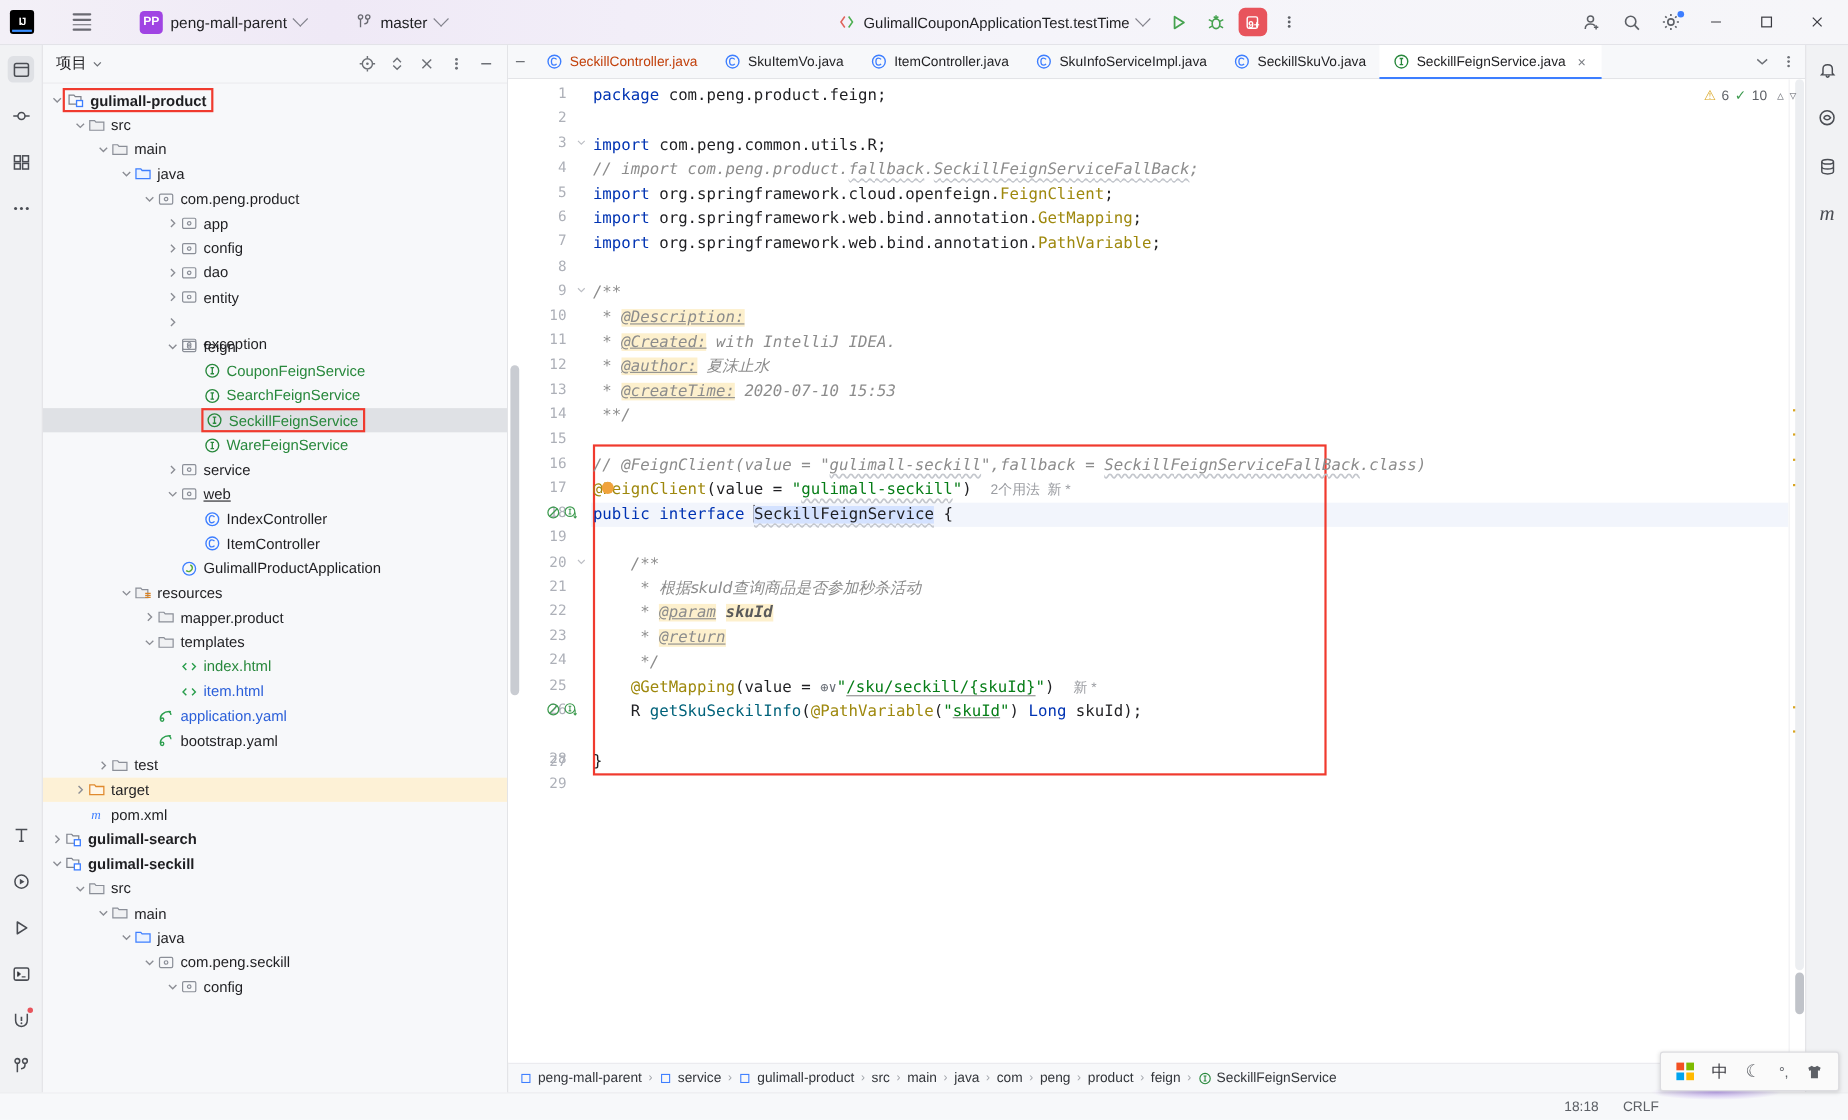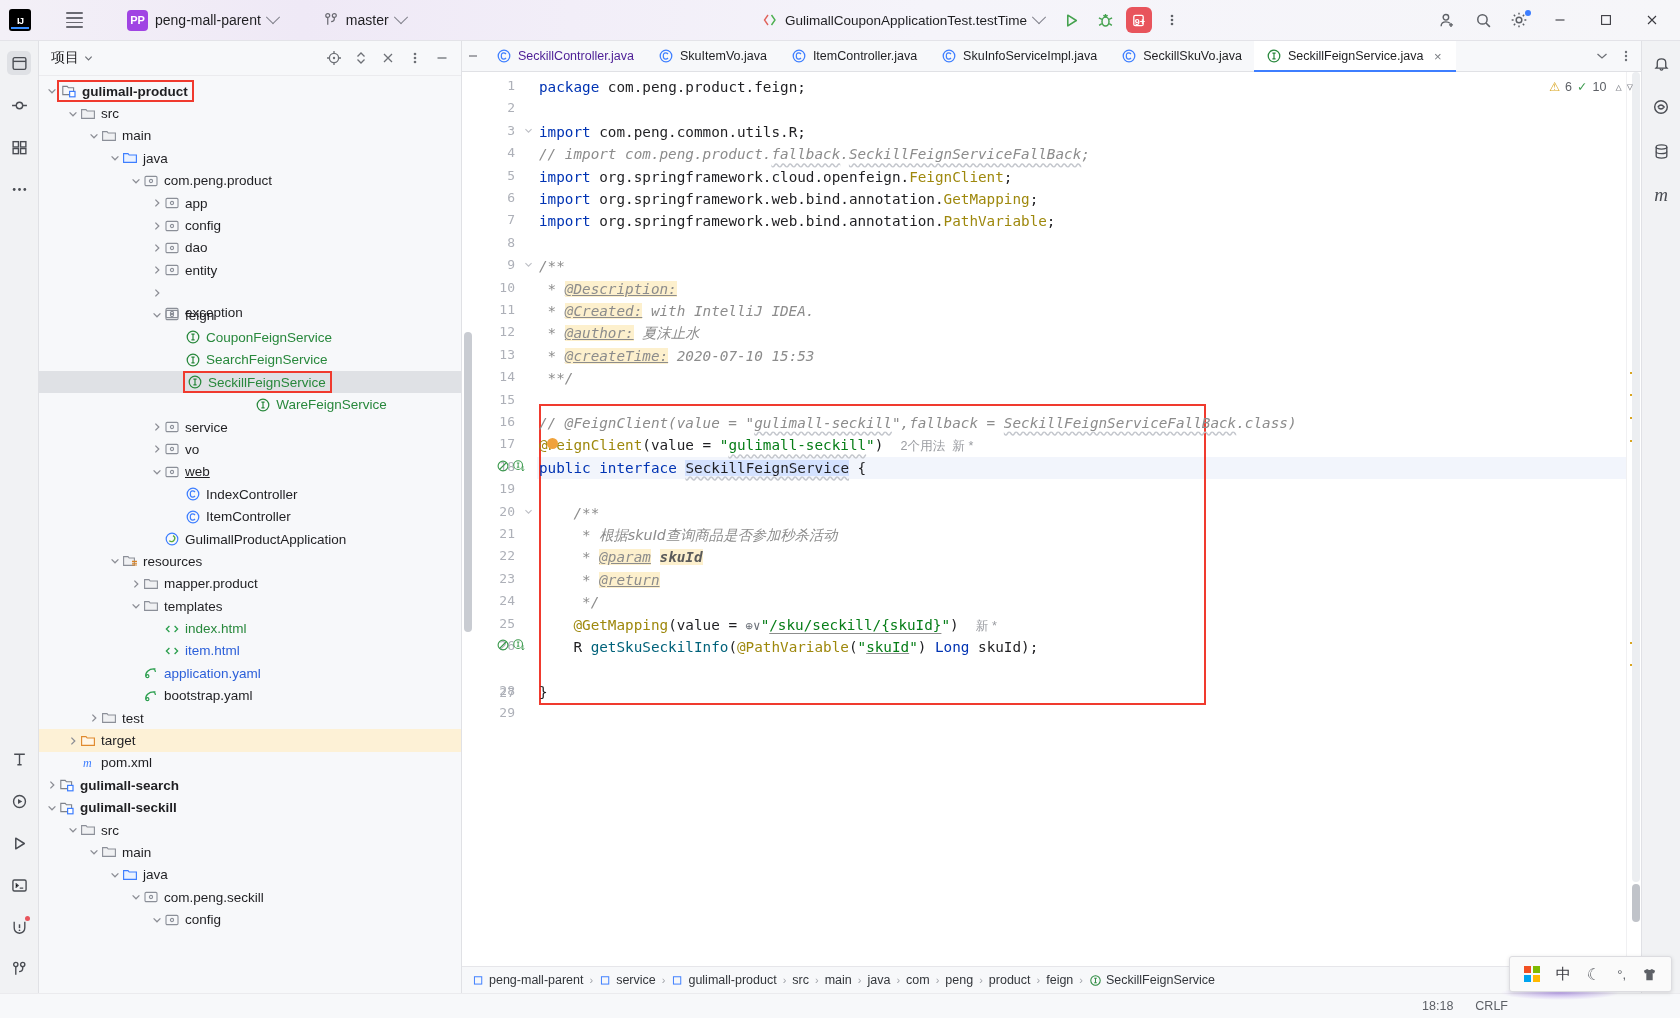--- a/index.html
+++ b/index.html
@@ -574,21 +574,21 @@
             <span class="hl-red" style="display: flex; align-items: center; padding: 1px 4px 1px 2px;">
               <span class="ticon">
                 <svg width="16" height="16" viewBox="0 0 16 16">
                   <circle cx="8" cy="8" r="5.8" fill="none" stroke="#28883c" stroke-width="1.25"></circle>
                   <path d="M6.4 5.2 H9.6 M8 5.2 V10.8 M6.4 10.8 H9.6" stroke="#28883c" stroke-width="1.2"></path>
                 </svg>
               </span>
               <span class="tlabel green">SeckillFeignService</span>
             </span>
           </div>
-          <div class="trow" style="padding-left: 132px; justify-content: center;">
+          <div class="trow" style="padding-left: 132px;">
             <span class="tarrow none"></span>
             <span style="display: flex; align-items: center;">
               <span class="ticon">
                 <svg width="16" height="16" viewBox="0 0 16 16">
                   <circle cx="8" cy="8" r="5.8" fill="none" stroke="#28883c" stroke-width="1.25"></circle>
                   <path d="M6.4 5.2 H9.6 M8 5.2 V10.8 M6.4 10.8 H9.6" stroke="#28883c" stroke-width="1.2"></path>
                 </svg>
               </span>
               <span class="tlabel green">WareFeignService</span>
             </span>
@@ -605,46 +605,30 @@
                   <rect x="2" y="3.4" width="12" height="9.2" rx="1.2" fill="none" stroke="#8b8f98" stroke-width="1.1"></rect>
                   <circle cx="8" cy="8" r="1.6" fill="none" stroke="#8b8f98" stroke-width="1.1"></circle>
                 </svg>
               </span>
               <span class="tlabel">service</span>
             </span>
           </div>
           <div class="trow" style="padding-left: 111px;">
             <span class="tarrow">
               <svg width="10" height="10" viewBox="0 0 10 10">
-                <path d="M3.4 1.6 L6.8 5 L3.4 8.4" fill="none" stroke="#8b8d94" stroke-width="1.25"></path>
-              </svg>
-            </span>
-            <span style="display: flex; align-items: center;">
+                <path d="M1.6 3.4 L5 6.8 L8.4 3.4" fill="none" stroke="#8b8d94" stroke-width="1.25"></path>
+              </svg>
+            </span>
+            <span style="display: flex; align-items: center; text-decoration: underline;">
               <span class="ticon">
                 <svg width="16" height="16" viewBox="0 0 16 16">
                   <rect x="2" y="3.4" width="12" height="9.2" rx="1.2" fill="none" stroke="#8b8f98" stroke-width="1.1"></rect>
                   <circle cx="8" cy="8" r="1.6" fill="none" stroke="#8b8f98" stroke-width="1.1"></circle>
                 </svg>
               </span>
-              <span class="tlabel">vo</span>
-            </span>
-          </div>
-          <div class="trow" style="padding-left: 111px;">
-            <span class="tarrow">
-              <svg width="10" height="10" viewBox="0 0 10 10">
-                <path d="M1.6 3.4 L5 6.8 L8.4 3.4" fill="none" stroke="#8b8d94" stroke-width="1.25"></path>
-              </svg>
-            </span>
-            <span style="display: flex; align-items: center; text-decoration: underline;">
-              <span class="ticon">
-                <svg width="16" height="16" viewBox="0 0 16 16">
-                  <rect x="2" y="3.4" width="12" height="9.2" rx="1.2" fill="none" stroke="#8b8f98" stroke-width="1.1"></rect>
-                  <circle cx="8" cy="8" r="1.6" fill="none" stroke="#8b8f98" stroke-width="1.1"></circle>
-                </svg>
-              </span>
               <span class="tlabel">web</span>
             </span>
           </div>
           <div class="trow" style="padding-left: 132px;">
             <span class="tarrow none"></span>
             <span style="display: flex; align-items: center;">
               <span class="ticon">
                 <svg width="16" height="16" viewBox="0 0 16 16">
                   <circle cx="8" cy="8" r="5.8" fill="none" stroke="#3d7eff" stroke-width="1.25"></circle>
                   <path d="M10 6 Q9 4.8 7.6 4.8 Q5.3 4.8 5.3 8 Q5.3 11.2 7.6 11.2 Q9 11.2 10 10" fill="none" stroke="#3d7eff" stroke-width="1.2"></path>
@@ -718,21 +702,21 @@
               <span class="ticon">
                 <svg width="16" height="16" viewBox="0 0 16 16">
                   <path d="M1.6 3.6 H6 L7.2 5 H14.4 V12.4 H1.6 Z" fill="#f0f1f3" stroke="#8b8f98" stroke-width="1.1"></path>
                 </svg>
               </span>
               <span class="tlabel">templates</span>
             </span>
           </div>
           <div class="trow" style="padding-left: 111px;">
             <span class="tarrow none"></span>
-            <span style="display: flex; align-items: center;">
+            <span style="display: flex; align-items: flex-start;">
               <span class="ticon">
                 <svg width="16" height="16" viewBox="0 0 16 16">
                   <path d="M5.4 5 L2.4 8 L5.4 11 M10.6 5 L13.6 8 L10.6 11" fill="none" stroke="#2a9e4d" stroke-width="1.3"></path>
                 </svg>
               </span>
               <span class="tlabel green">index.html</span>
             </span>
           </div>
           <div class="trow" style="padding-left: 111px;">
             <span class="tarrow none"></span>
@@ -932,21 +916,21 @@
             </svg>
         </div>
         <div id="tabs" style="display:flex;align-items:stretch;">
             <div class="tab">
               <span style="display: flex;">
                 <svg width="16" height="16" viewBox="0 0 16 16">
                   <circle cx="8" cy="8" r="5.8" fill="none" stroke="#3d7eff" stroke-width="1.25"></circle>
                   <path d="M10 6 Q9 4.8 7.6 4.8 Q5.3 4.8 5.3 8 Q5.3 11.2 7.6 11.2 Q9 11.2 10 10" fill="none" stroke="#3d7eff" stroke-width="1.2"></path>
                 </svg>
               </span>
-              <span style="color: #4c1d95;">SeckillController.java</span>
+              <span style="color: #c2410c;">SeckillController.java</span>
             </div>
             <div class="tab">
               <span style="display: flex;">
                 <svg width="16" height="16" viewBox="0 0 16 16">
                   <circle cx="8" cy="8" r="5.8" fill="none" stroke="#3d7eff" stroke-width="1.25"></circle>
                   <path d="M10 6 Q9 4.8 7.6 4.8 Q5.3 4.8 5.3 8 Q5.3 11.2 7.6 11.2 Q9 11.2 10 10" fill="none" stroke="#3d7eff" stroke-width="1.2"></path>
                 </svg>
               </span>
               <span style="color: rgb(31, 31, 34);">SkuItemVo.java</span>
             </div>

